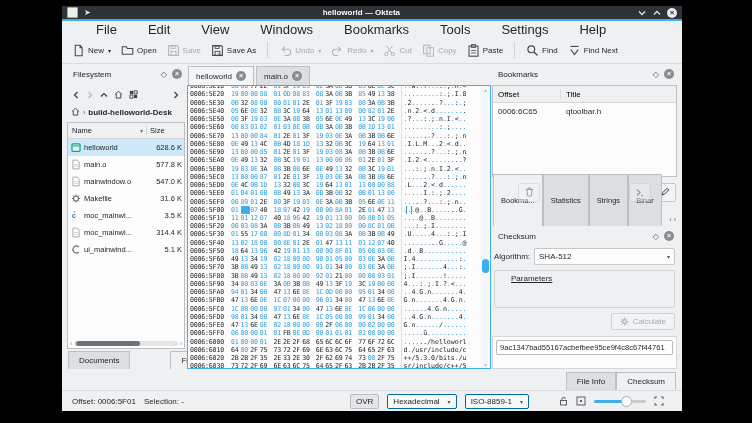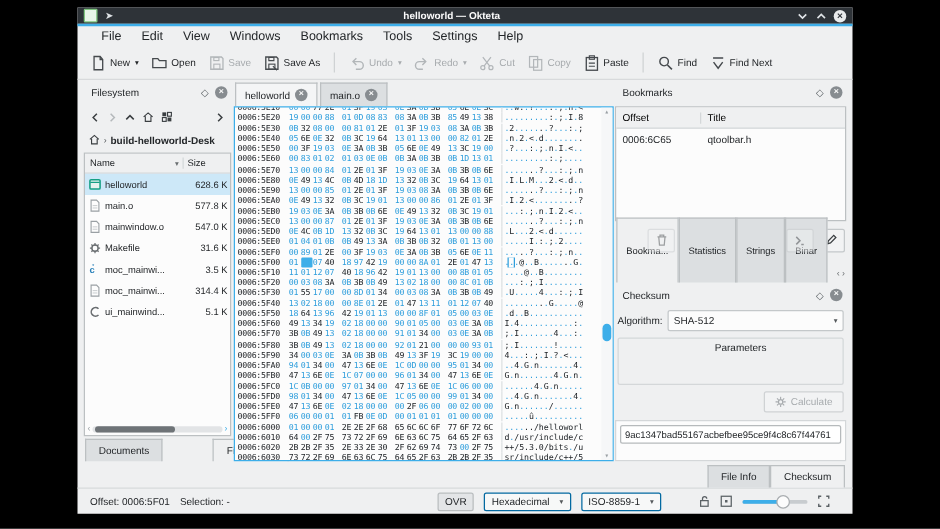--- a/index.html
+++ b/index.html
@@ -12,21 +12,21 @@
   .titlebar .appicon{width:9px;height:9px;border:1.5px solid #7ec47e;background:#e8f4e8;border-radius:1px;}
   .titlebar .pin{margin-left:6px;color:#dfe3e6;font-size:8px;line-height:8px;}
   .titlebar .title{flex:1;text-align:center;color:#fcfcfc;font-size:8px;font-weight:bold;}
   .winbtn{width:11px;height:11px;display:flex;align-items:center;justify-content:center;margin-left:4px;}
   .winbtn svg{display:block;}
   .closebtn{width:10px;height:10px;border-radius:50%;background:#e9ebec;display:flex;align-items:center;justify-content:center;
             color:#2e3338;font-size:8px;font-weight:bold;line-height:10px;margin-left:5px;}
   .accentline{height:2px;background:#3daee9;flex:0 0 auto;}
   
   .menubar{height:16px;display:flex;align-items:center;padding:0 12px;gap:2px;flex:0 0 auto;}
-  .menu-item{font-size:10px;color:#232629;padding:2px 7px;}
+  .menu-item{font-size:13px;color:#232629;padding:2px 7px;margin-left:15px;}
   .toolbar{height:26px;display:flex;align-items:center;padding:0 6px;gap:2px;border-bottom:1px solid #d8dadc;flex:0 0 auto;}
   .tbtn{display:flex;align-items:center;gap:3px;padding:3px 4px;border-radius:2px;font-size:8px;color:#232629;}
   .tbtn.disabled{color:#a7abae;}
   .tbtn .chev{font-size:6px;margin-left:1px;}
   .tsep{width:1px;height:16px;background:#cfd2d4;margin:0 5px;}
   .icon12 svg{display:block;}
   
   .main{flex:1;position:relative;}
   .dock{position:absolute;}
   .dockhead{height:20px;display:flex;align-items:center;padding:0 4px 0 7px;font-size:8px;color:#232629;}
@@ -100,21 +100,21 @@
   .tooltabs{height:19px;display:flex;align-items:flex-end;padding-left:2px;flex:0 0 auto;}
   .ttab{font-size:7.5px;padding:21px 7px;border:1px solid #bcc0c2;border-bottom:none;background:#dcdfe1;color:#232629;
         white-space:nowrap;overflow:hidden;}
   .ttab.active{background:#eff0f1;}
   .tabarrows{margin-left:auto;display:flex;gap:2px;font-size:7px;color:#6a6e71;padding:0 2px 3px;}
   .algorow{height:20px;display:flex;align-items:center;gap:4px;padding:0 3px;font-size:8px;color:#232629;flex:0 0 auto;}
   .combo{flex:1;height:15px;border:1px solid #c4c8ca;border-radius:2px;background:#fcfcfc;display:flex;align-items:center;
          font-size:8px;padding:0 4px;color:#232629;}
   .combo .chev{margin-left:auto;font-size:6px;color:#55595c;}
   .groupbox{border:1px solid #d4d7d9;border-radius:2px;margin:4px 3px 0;height:36px;position:relative;flex:0 0 auto;}
-  .groupbox .gtitle{position:absolute;top:3px;left:16px;right:0;text-align:center;font-size:8px;color:#232629;}
+  .groupbox .gtitle{position:absolute;top:3px;left:16px;right:0;text-align:left;font-size:8px;color:#232629;text-decoration:underline;}
   .calcrow{height:26px;display:flex;align-items:center;justify-content:flex-end;padding:0 3px;flex:0 0 auto;}
   .calcbtn{display:flex;align-items:center;gap:4px;border:1px solid #cfd2d4;border-radius:2px;background:#f2f3f4;
            color:#a7abae;font-size:8px;padding:3px 8px;}
   .resultbox{background:#fcfcfc;border:1px solid #d4d7d9;margin:2px 1px 0;flex:1;padding:3px;}
   .hashfield{height:13px;border:1px solid #b6babc;border-radius:2px;background:#fff;font-size:7.6px;color:#232629;
              display:flex;align-items:center;padding:0 3px;white-space:nowrap;overflow:hidden;}
   
   .statusbar{height:20px;border-top:1px solid #d8dadc;display:flex;align-items:center;padding:0 18px 0 10px;gap:8px;
              font-size:8px;color:#232629;flex:0 0 auto;}
   .statusbar .spacer{flex:1;}

